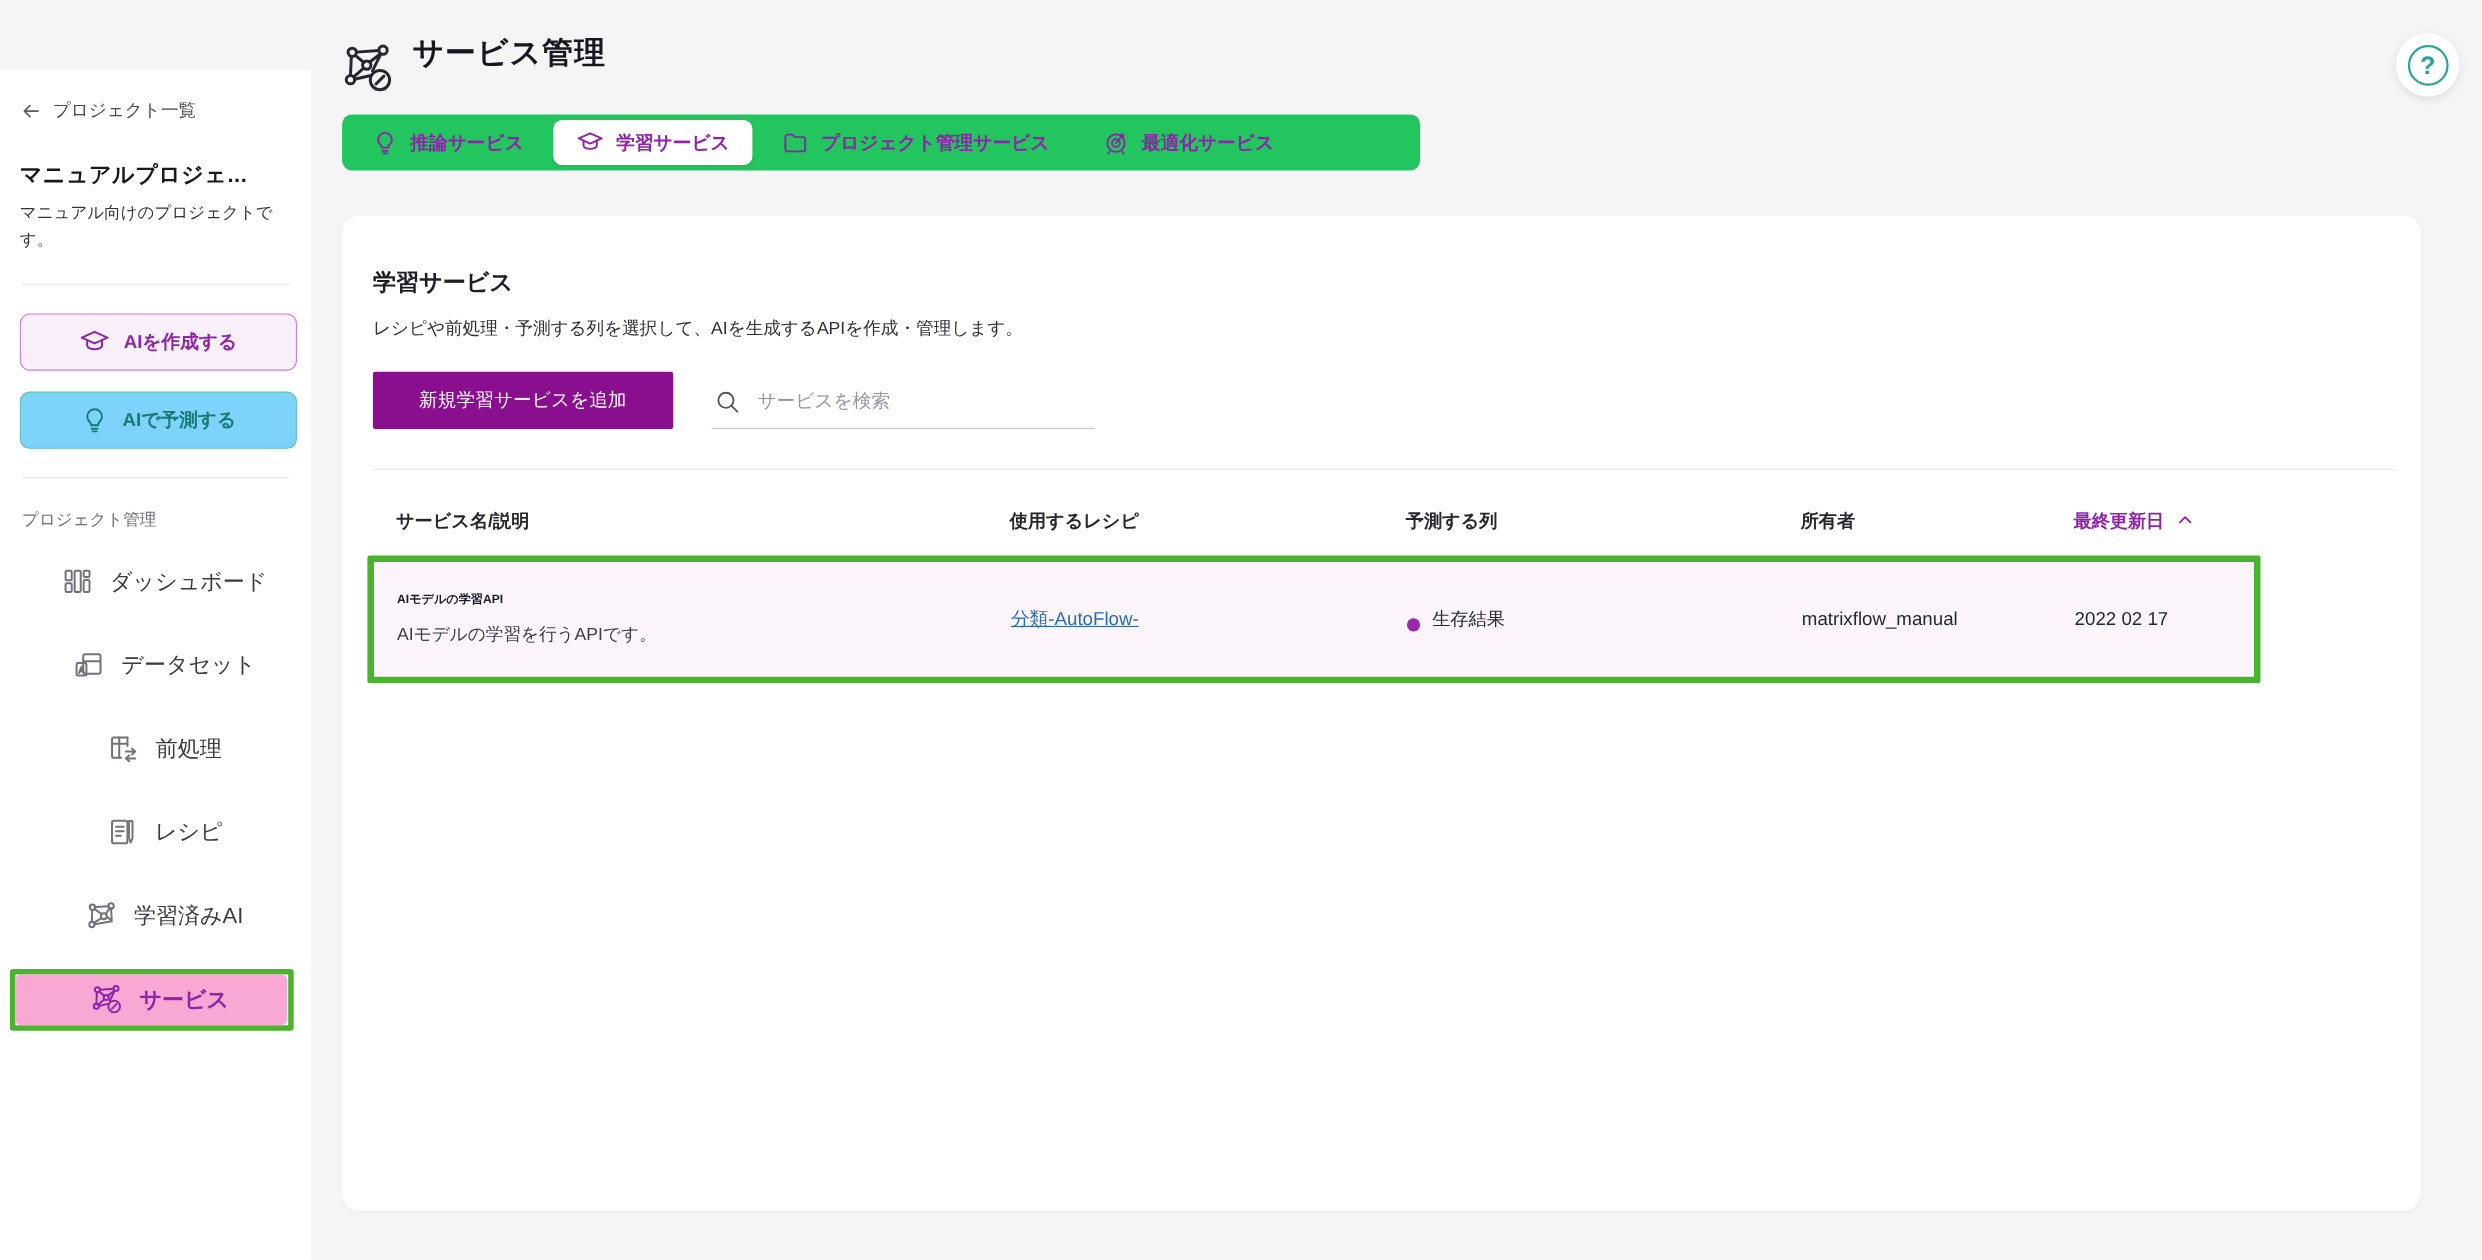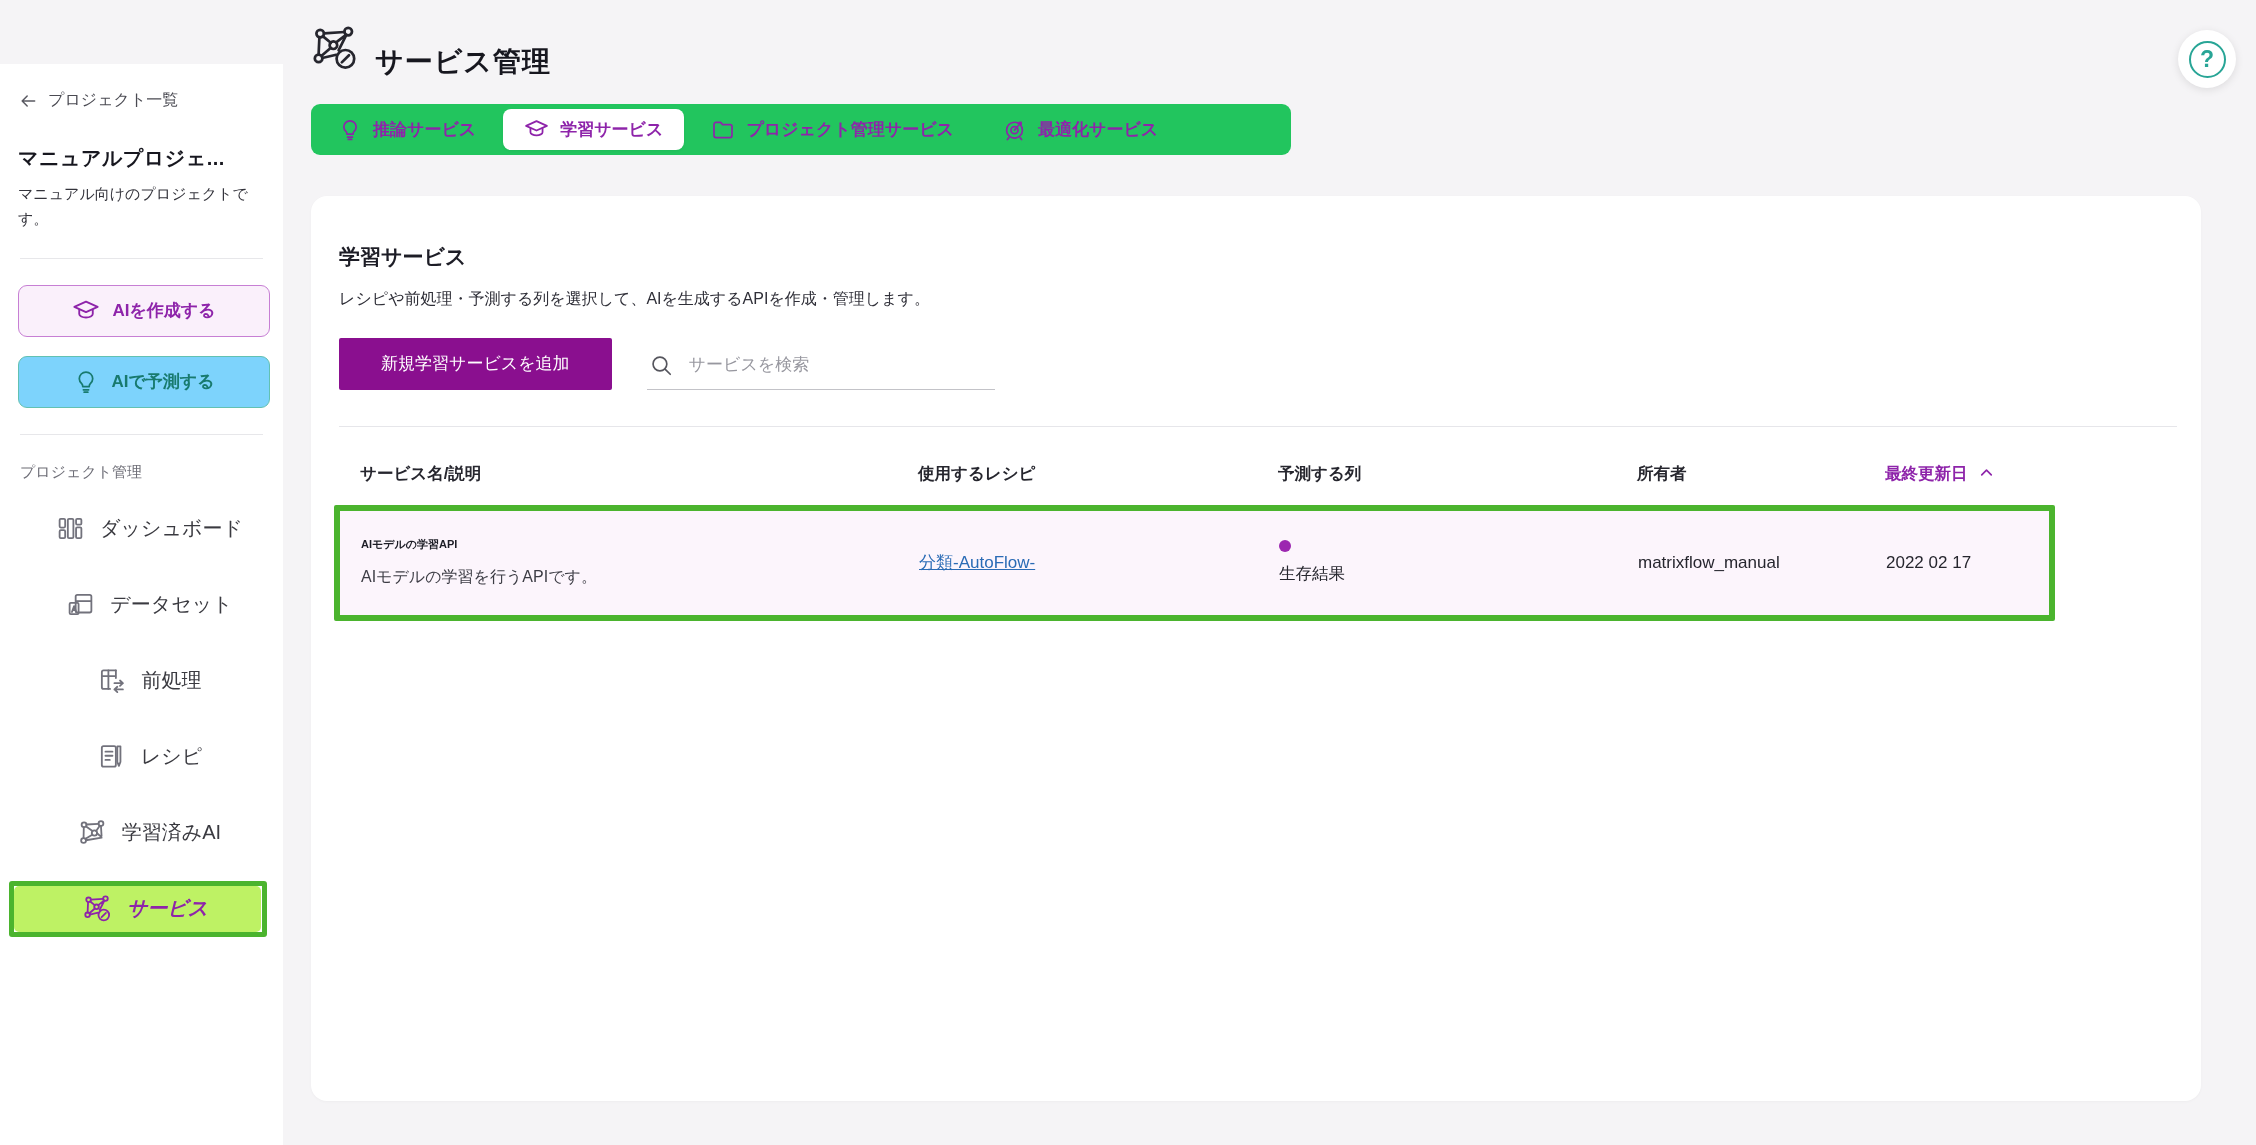--- a/index.html
+++ b/index.html
@@ -40,30 +40,30 @@
   }
   .side-btn + .side-btn{margin-top:19px;}
   .btn-create{border:1.5px solid #c77fd4;background:#faf0fb;color:var(--purple);}
   .btn-predict{border:1.5px solid #62c1b2;background:#7dd3fc;color:var(--teal-dark);}
   .section-label{margin:28px 2px 24px 2px;font-size:15px;color:#6f6f78;}
   .nav-item{
     width:247px;height:46px;display:flex;align-items:center;gap:15px;
     padding:0 0 0 16px;margin-bottom:30px;font-size:20px;color:#3a3a40;cursor:pointer;border-radius:5px;justify-content:center;
   }
   .nav-item .nav-icon{color:#72727c;}
-  .nav-item.active{background:#bef264;color:var(--purple);font-weight:bold;margin-bottom:0;font-style:italic;}
+  .nav-item.active{background:#f9a8d4;color:var(--purple);font-weight:bold;margin-bottom:0;}
   .nav-item.active .nav-icon{color:var(--purple);}
   .annotation-side{
     border:5px solid var(--green);border-radius:3px;
     margin:-5px 0 25px -9px;width:258px;
   }
 
   
   .main{position:absolute;left:283px;top:0;width:1973px;height:1145px;padding:24px 55px 0 28px;}
-  .page-header{display:flex;align-items:flex-start;height:62px;}
+  .page-header{display:flex;align-items:flex-end;height:62px;}
   .title-icon{color:#26262e;}
   .page-title{font-size:28px;font-weight:bold;color:#17171f;margin-left:16px;letter-spacing:1px;}
   .help-btn{
     position:absolute;top:30px;right:20px;width:58px;height:58px;border-radius:50%;
     background:#fff;border:none;box-shadow:0 2px 8px rgba(0,0,0,.10);
     display:flex;align-items:center;justify-content:center;cursor:pointer;
   }
   .help-q{
     width:37px;height:37px;border-radius:50%;border:2.5px solid var(--teal);
     color:var(--teal);font-size:23px;font-weight:bold;display:flex;align-items:center;justify-content:center;
@@ -117,21 +117,21 @@
   }
   .trow{
     width:100%;height:104px;background:#fcf5fc;
     display:grid;grid-template-columns:558px 360px 359px 248px 1fr;
     align-items:center;padding-left:21px;cursor:pointer;
   }
   .cell-name{display:flex;flex-direction:column;gap:15px;}
   .svc-name{font-size:11px;font-weight:bold;color:#1d1d26;}
   .svc-desc{font-size:16px;color:#3c3c44;}
   .recipe-link{color:var(--link);font-size:17px;text-decoration:underline;cursor:pointer;width:fit-content;}
-  .cell-target{display:flex;align-items:flex-start;gap:11px;font-size:16.5px;color:#26262e;flex-direction:column;}
+  .cell-target{display:flex;align-items:flex-end;gap:11px;font-size:16.5px;color:#26262e;}
   .dot{width:12px;height:12px;border-radius:50%;background:#9c27b0;flex:none;}
   .cell-owner{font-size:17px;color:#26262e;}
   .cell-date{font-size:17px;color:#26262e;}
 </style>
 </head>
 <body>
 
 <aside class="sidebar">
   <div class="back-link">
     <span class="arrow">

